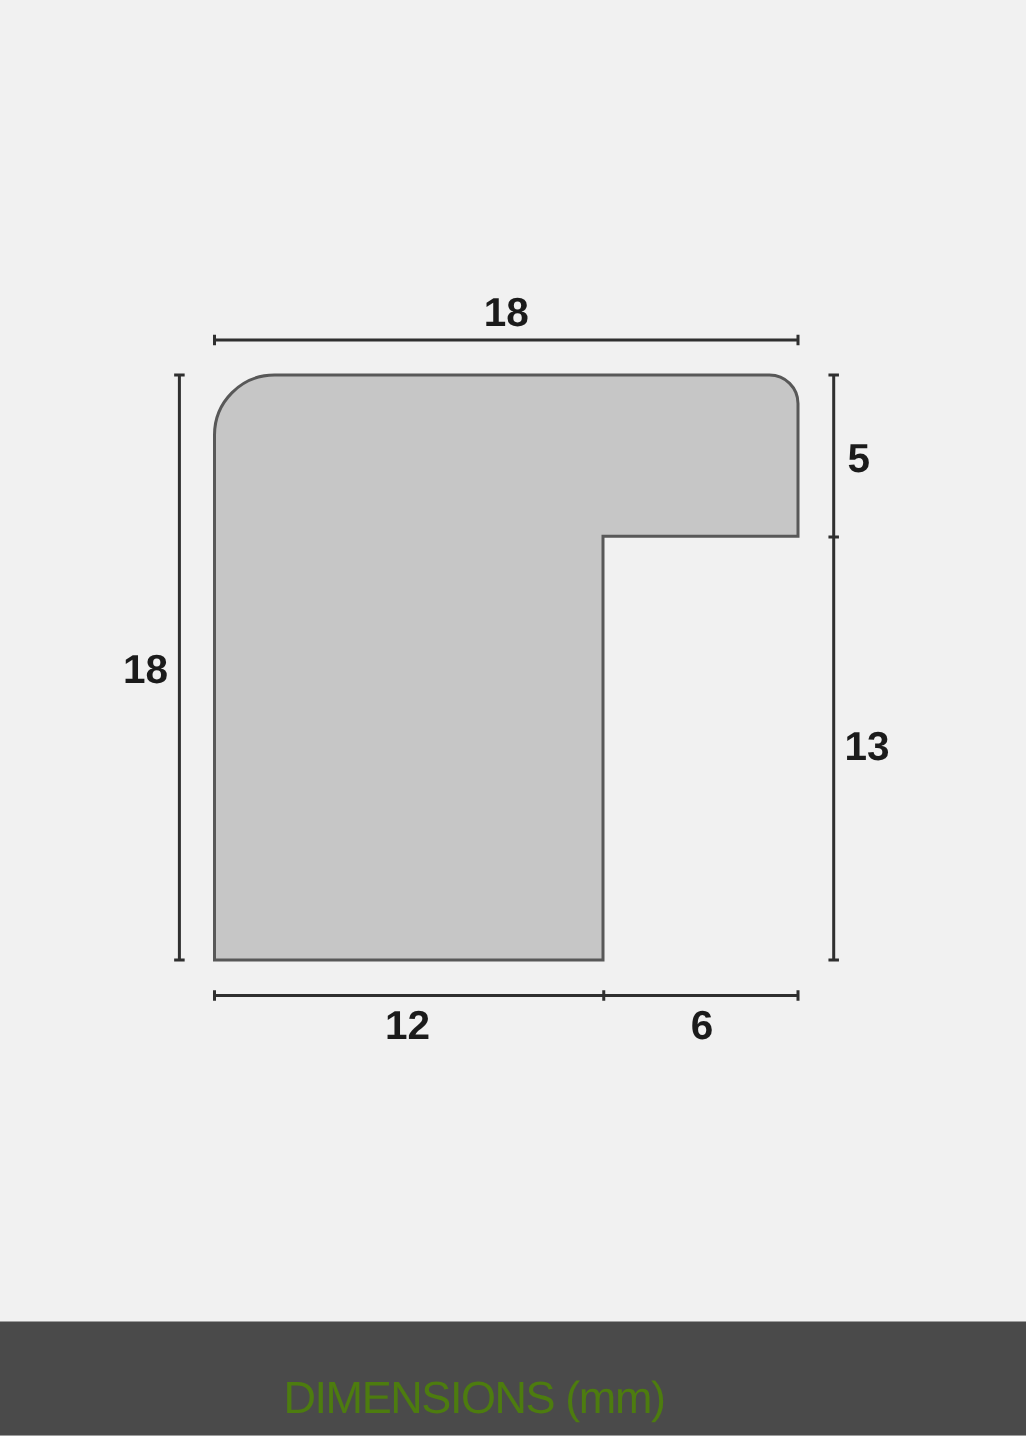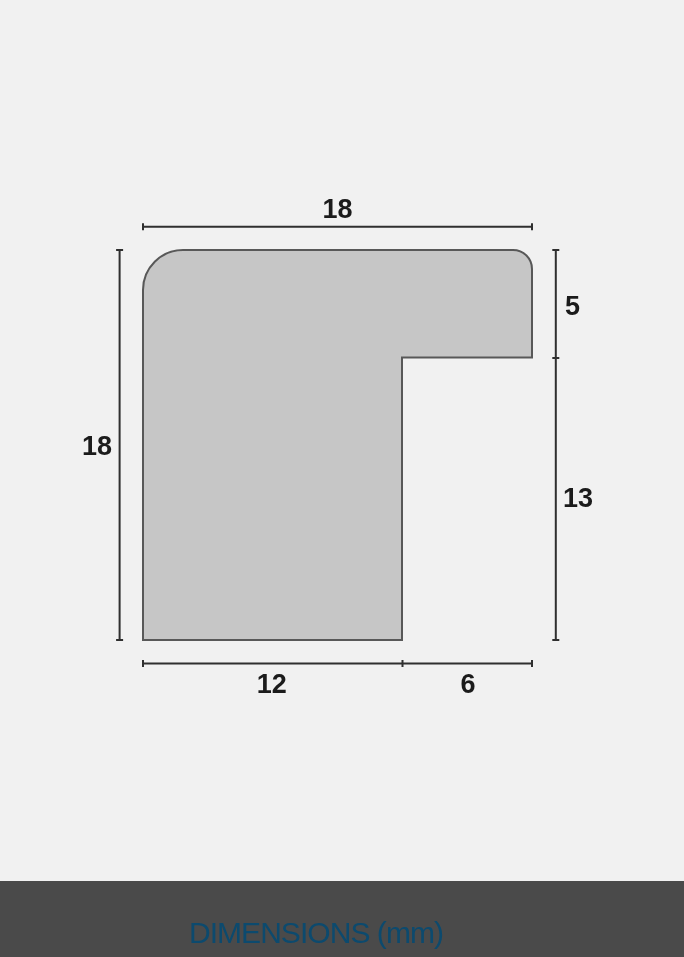--- a/index.html
+++ b/index.html
@@ -1,18 +1,18 @@
 <!DOCTYPE html>
 <html><head>
 <meta charset="utf-8">
 <style>
   html,body{margin:0;padding:0;}
   body{width:684px;height:957px;background:#f1f1f1;font-family:"Liberation Sans",sans-serif;overflow:hidden;position:relative;}
   .footer{position:absolute;left:0;top:881px;width:684px;height:76px;background:#4a4a4a;}
-  .footer-text{position:absolute;left:0;top:918px;width:632px;text-align:center;color:#0c4a6e;font-size:30px;line-height:30px;letter-spacing:-0.95px;font-family:"Liberation Sans",sans-serif;}
+  .footer-text{position:absolute;left:0;top:918px;width:632px;text-align:center;color:#4d7c0f;font-size:30px;line-height:30px;letter-spacing:-0.95px;font-family:"Liberation Sans",sans-serif;}
 </style>
 </head>
 <body>
 
 <svg width="684" height="957" viewBox="0 0 684 957" style="position:absolute;left:0;top:0;">
 
   <path d="M 143 640 L 143 290 A 40 40 0 0 1 183 250 L 513 250 A 19 19 0 0 1 532 269 L 532 357.5 L 402 357.5 L 402 640 Z" fill="#c6c6c6" stroke="#585858" stroke-width="2"></path>
 
   <g stroke="#2f2f2f" stroke-width="2" fill="none">
 

